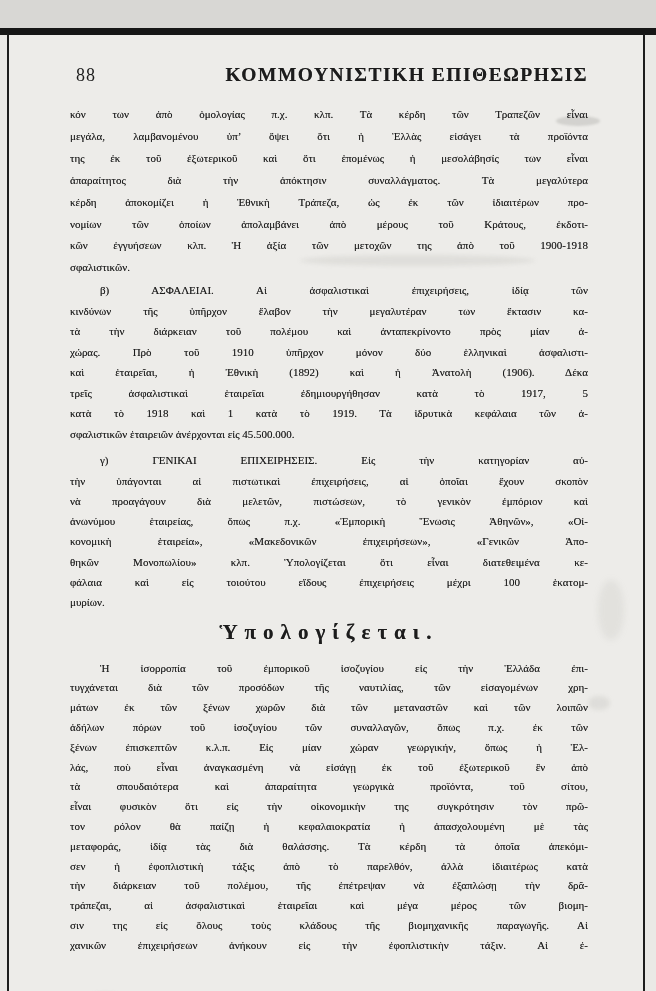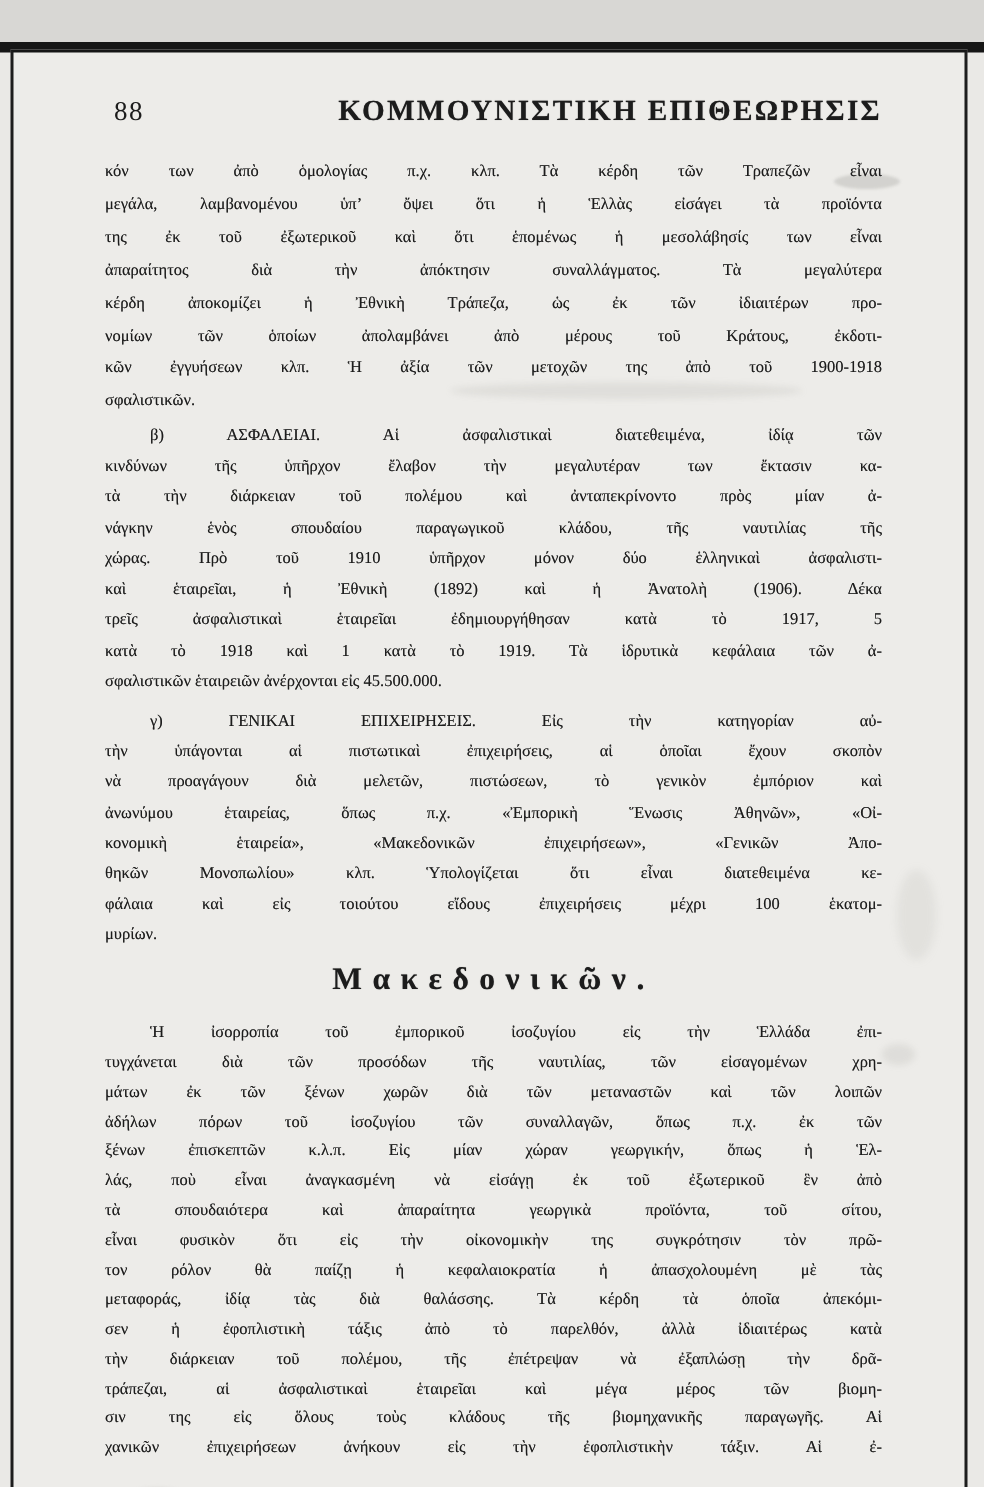--- a/index.html
+++ b/index.html
@@ -86,41 +86,40 @@
           <div class="line just">κόν των ἀπὸ ὁμολογίας π.χ. κλπ. Τὰ κέρδη τῶν Τραπεζῶν εἶναι</div>
           <div class="line just">μεγάλα, λαμβανομένου ὑπ’ ὄψει ὅτι ἡ Ἑλλὰς εἰσάγει τὰ προϊόντα</div>
           <div class="line just">της ἐκ τοῦ ἐξωτερικοῦ καὶ ὅτι ἑπομένως ἡ μεσολάβησίς των εἶναι</div>
           <div class="line just">ἀπαραίτητος διὰ τὴν ἀπόκτησιν συναλλάγματος. Τὰ μεγαλύτερα</div>
           <div class="line just">κέρδη ἀποκομίζει ἡ Ἐθνικὴ Τράπεζα, ὡς ἐκ τῶν ἰδιαιτέρων προ-</div>
           <div class="line just">νομίων τῶν ὁποίων ἀπολαμβάνει ἀπὸ μέρους τοῦ Κράτους, ἐκδοτι-</div>
           <div class="line just">κῶν ἐγγυήσεων κλπ. Ἡ ἀξία τῶν μετοχῶν της ἀπὸ τοῦ 1900-1918</div>
           <div class="line just last-short">σφαλιστικῶν.</div>
         </div>
         <div class="paragraph blk-1">
-          <div class="line just first-indent">β) ΑΣΦΑΛΕΙΑΙ. Αἱ ἀσφαλιστικαὶ διατεθειμένα, ἰδίᾳ τῶν</div>
+          <div class="line just first-indent">β) ΑΣΦΑΛΕΙΑΙ. Αἱ ἀσφαλιστικαὶ ἐπιχειρήσεις, ἰδίᾳ τῶν</div>
           <div class="line just">κινδύνων τῆς ὑπῆρχον ἔλαβον τὴν μεγαλυτέραν των ἔκτασιν κα-</div>
           <div class="line just">τὰ τὴν διάρκειαν τοῦ πολέμου καὶ ἀνταπεκρίνοντο πρὸς μίαν ἀ-</div>
-          <div class="line just">νάγκην ἑνὸς σπουδαίου παραγωγικοῦ κλάδου, τῆς ναυτιλίας τῆς</div>
           <div class="line just">χώρας. Πρὸ τοῦ 1910 ὑπῆρχον μόνον δύο ἑλληνικαὶ ἀσφαλιστι-</div>
           <div class="line just">καὶ ἑταιρεῖαι, ἡ Ἐθνικὴ (1892) καὶ ἡ Ἀνατολὴ (1906). Δέκα</div>
           <div class="line just">τρεῖς ἀσφαλιστικαὶ ἑταιρεῖαι ἐδημιουργήθησαν κατὰ τὸ 1917, 5</div>
           <div class="line just">κατὰ τὸ 1918 καὶ 1 κατὰ τὸ 1919. Τὰ ἱδρυτικὰ κεφάλαια τῶν ἀ-</div>
           <div class="line just last-short">σφαλιστικῶν ἑταιρειῶν ἀνέρχονται εἰς 45.500.000.</div>
         </div>
         <div class="paragraph blk-2">
           <div class="line just first-indent">γ) ΓΕΝΙΚΑΙ ΕΠΙΧΕΙΡΗΣΕΙΣ. Εἰς τὴν κατηγορίαν αὐ-</div>
           <div class="line just">τὴν ὑπάγονται αἱ πιστωτικαὶ ἐπιχειρήσεις, αἱ ὁποῖαι ἔχουν σκοπὸν</div>
           <div class="line just">νὰ προαγάγουν διὰ μελετῶν, πιστώσεων, τὸ γενικὸν ἐμπόριον καὶ</div>
           <div class="line just">ἀνωνύμου ἑταιρείας, ὅπως π.χ. «Ἐμπορικὴ Ἕνωσις Ἀθηνῶν», «Οἰ-</div>
           <div class="line just">κονομικὴ ἑταιρεία», «Μακεδονικῶν ἐπιχειρήσεων», «Γενικῶν Ἀπο-</div>
           <div class="line just">θηκῶν Μονοπωλίου» κλπ. Ὑπολογίζεται ὅτι εἶναι διατεθειμένα κε-</div>
           <div class="line just">φάλαια καὶ εἰς τοιούτου εἴδους ἐπιχειρήσεις μέχρι 100 ἑκατομ-</div>
           <div class="line just last-short">μυρίων.</div>
         </div>
-        <div class="section-heading blk-3">Μακεδονικῶν.</div>
+        <div class="section-heading blk-3">Ὑπολογίζεται.</div>
         <div class="paragraph blk-4">
           <div class="line just first-indent">Ἡ ἰσορροπία τοῦ ἐμπορικοῦ ἰσοζυγίου εἰς τὴν Ἑλλάδα ἐπι-</div>
           <div class="line just">τυγχάνεται διὰ τῶν προσόδων τῆς ναυτιλίας, τῶν εἰσαγομένων χρη-</div>
           <div class="line just">μάτων ἐκ τῶν ξένων χωρῶν διὰ τῶν μεταναστῶν καὶ τῶν λοιπῶν</div>
           <div class="line just">ἀδήλων πόρων τοῦ ἰσοζυγίου τῶν συναλλαγῶν, ὅπως π.χ. ἐκ τῶν</div>
           <div class="line just">ξένων ἐπισκεπτῶν κ.λ.π. Εἰς μίαν χώραν γεωργικήν, ὅπως ἡ Ἑλ-</div>
           <div class="line just">λάς, ποὺ εἶναι ἀναγκασμένη νὰ εἰσάγῃ ἐκ τοῦ ἐξωτερικοῦ ἓν ἀπὸ</div>
           <div class="line just">τὰ σπουδαιότερα καὶ ἀπαραίτητα γεωργικὰ προϊόντα, τοῦ σίτου,</div>
           <div class="line just">εἶναι φυσικὸν ὅτι εἰς τὴν οἰκονομικὴν της συγκρότησιν τὸν πρῶ-</div>
           <div class="line just">τον ρόλον θὰ παίζῃ ἡ κεφαλαιοκρατία ἡ ἀπασχολουμένη μὲ τὰς</div>

